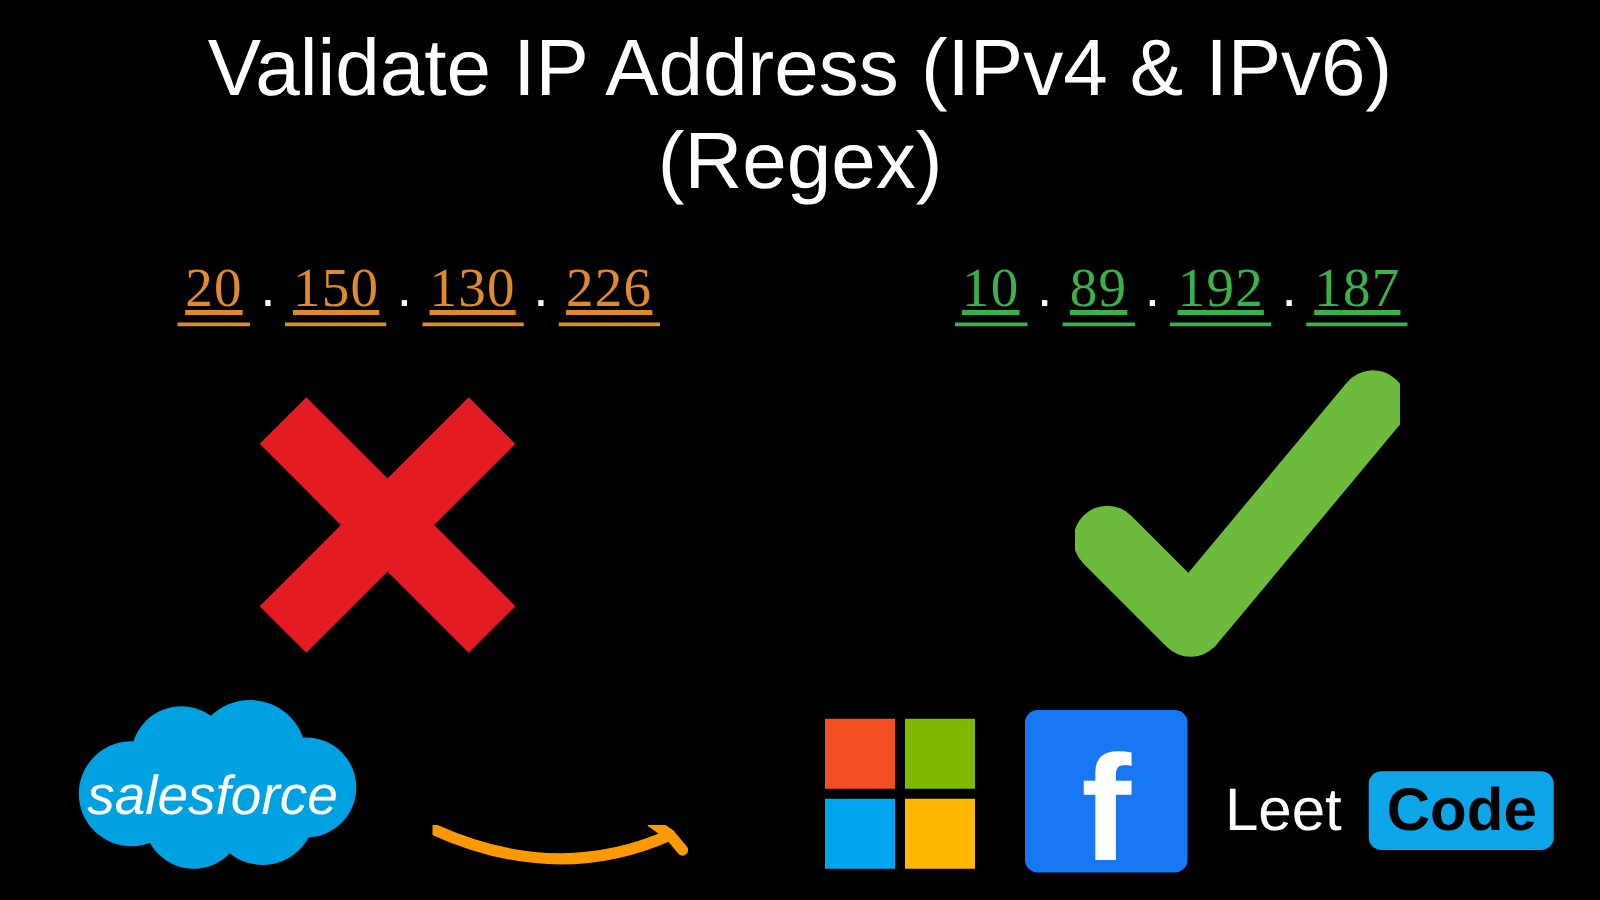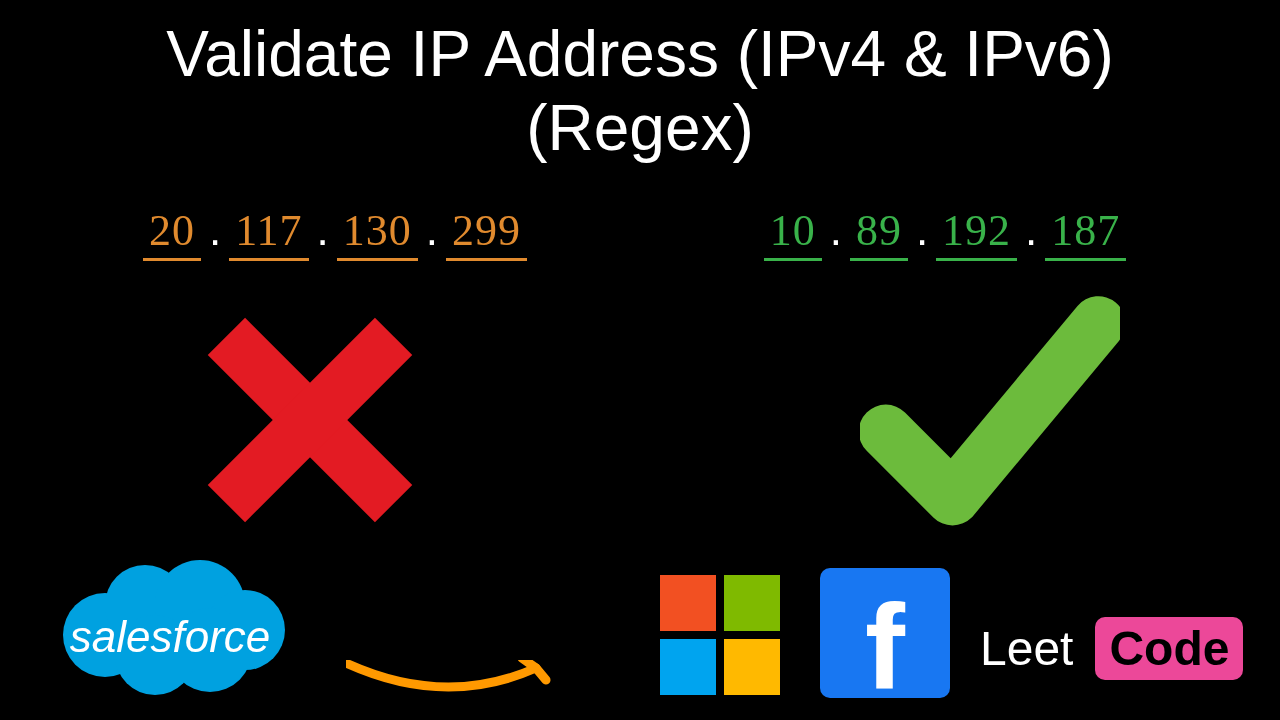--- a/index.html
+++ b/index.html
@@ -39,20 +39,21 @@
     font-family: "Comic Sans MS", "Segoe Script", cursive;
     font-size: 44px;
     font-weight: 400;
   }
   .ip-left  { left: 40px;  color: #e08a2e; }
   .ip-right { left: 650px; color: #39b24a; }
   .octet {
     border-bottom: 3px solid currentColor;
     padding: 0 6px 2px 6px;
     letter-spacing: 1px;
+    text-decoration: underline;
   }
   .dot {
     color: #ffffff;
     padding: 0 2px;
     font-family: Arial, sans-serif;
   }
 
   
   .red-x {
     position: absolute;
@@ -169,45 +170,45 @@
     height: 80px;
     display: flex;
     align-items: center;
     color: #fff;
     font-family: Arial, Helvetica, sans-serif;
     font-size: 48px;
     gap: 16px;
   }
   .lc-leet { color: #fff; padding-right: 6px; }
   .lc-code {
-    background: #ec4899;
+    background: #0ea5e9;
     color: #000;
     font-weight: 700;
     border-radius: 10px;
     padding: 4px 14px;
   }
 </style>
 </head>
 <body>
 
 <div class="stage">
 
   <div class="title">
     <span>Validate IP Address (IPv4 &amp; IPv6)</span><br>
     <span>(Regex)</span>
   </div>
 
   <div class="ip-row ip-left">
     <span class="octet">20</span>
     <span class="dot">.</span>
-    <span class="octet">117</span>
+    <span class="octet">150</span>
     <span class="dot">.</span>
     <span class="octet">130</span>
     <span class="dot">.</span>
-    <span class="octet">299</span>
+    <span class="octet">226</span>
   </div>
 
   <div class="ip-row ip-right">
     <span class="octet">10</span>
     <span class="dot">.</span>
     <span class="octet">89</span>
     <span class="dot">.</span>
     <span class="octet">192</span>
     <span class="dot">.</span>
     <span class="octet">187</span>

